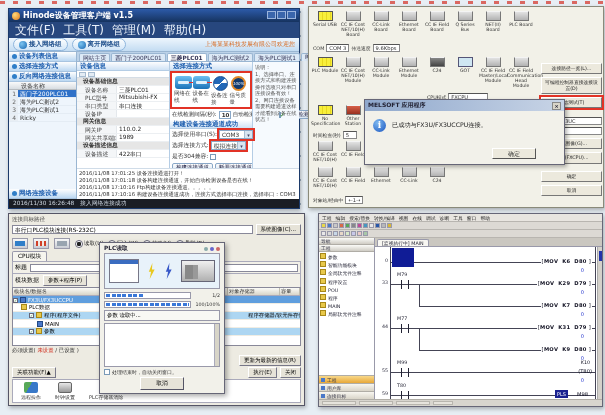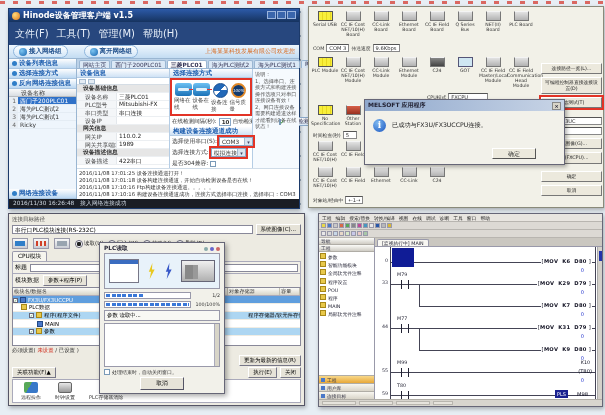--- a/index.html
+++ b/index.html
@@ -8,22 +8,22 @@
  background-image:radial-gradient(circle,rgba(80,110,140,.5) .7px,transparent 1.1px);background-size:24px 24px}
 .redstrip{position:absolute;top:1px;left:0;right:0;height:3px;background:repeating-linear-gradient(90deg,#d85048 0 5px,transparent 5px 13px);opacity:.85}
 .win{position:absolute;box-shadow:1px 2px 4px rgba(0,0,0,.28)}
 .redframe{outline:2px solid #e23326;outline-offset:0}
 
 .winA{left:8px;top:8px;width:292px;height:201px;background:#cfe2f2;border:1px solid #1c3a6a;display:flex;flex-direction:column;font-size:7px}
 .a-title{height:13px;background:linear-gradient(#2c5aa8,#16335f);color:#fff;display:flex;align-items:center;padding:0 3px;font-weight:bold;font-size:8px}
 .a-ticon{width:8px;height:8px;border-radius:50%;background:radial-gradient(circle at 35% 35%,#ffd87a,#e07818);margin-right:3px}
 .a-ttext{flex:1}
 .a-btns i{display:inline-block;width:9px;height:8px;background:#3a66ac;border:1px solid #9ab4dd;margin-left:1px}
-.a-menu{height:23px;background:#27477e;color:#e8f0fa;display:flex;gap:8px;align-items:center;padding:0 6px;font-size:10px}
-.a-toolbar{height:14px;background:linear-gradient(#eef6fd,#c3dcf2);display:flex;align-items:center;gap:16px;padding:0 4px;border-bottom:1px solid #9ab6d2}
+.a-menu{height:16px;background:#27477e;color:#e8f0fa;display:flex;gap:8px;align-items:center;padding:0 6px;font-size:12px}
+.a-toolbar{height:14px;background:linear-gradient(#eef6fd,#c3dcf2);display:flex;align-items:center;gap:4px;padding:0 4px;border-bottom:1px solid #9ab6d2}
 .a-pill{display:flex;align-items:center;gap:2px;background:linear-gradient(#fdfefe,#d2e6f8);border:1px solid #8fb6dd;border-radius:7px;padding:1px 5px;font-size:6.5px;color:#1c4d8a}
 .a-pillicon{width:8px;height:8px;border-radius:50%;background:radial-gradient(circle at 35% 35%,#7cc4f0,#1565b0)}
 .a-welcome{margin-left:auto;color:#d86a20;font-size:6px}
 .a-body{flex:1;display:flex;min-height:0}
 .a-side{width:68px;background:#eef5fc;border-right:1px solid #9ab6d2;display:flex;flex-direction:column;font-size:6.5px}
 .a-group{height:10px;background:linear-gradient(#fefefe,#bcd8f2);color:#1c5dae;display:flex;align-items:center;padding:0 3px;border-bottom:1px solid #a8c4e0;font-weight:bold}
 .a-group::before{content:"";width:5px;height:5px;border-radius:50%;background:#2f7ec8;margin-right:2px}
 .a-thead{height:8px;background:linear-gradient(#fafafa,#d8dde2);border-bottom:1px solid #b8bcc0;padding:0 2px 0 12px;font-size:6px;color:#444}
 .a-row{height:8px;display:flex;font-size:6px;border-bottom:1px solid #e4ecf4;color:#333}
 .a-row .no{width:9px;text-align:right;padding-right:2px;background:#e8eef4;color:#666}

